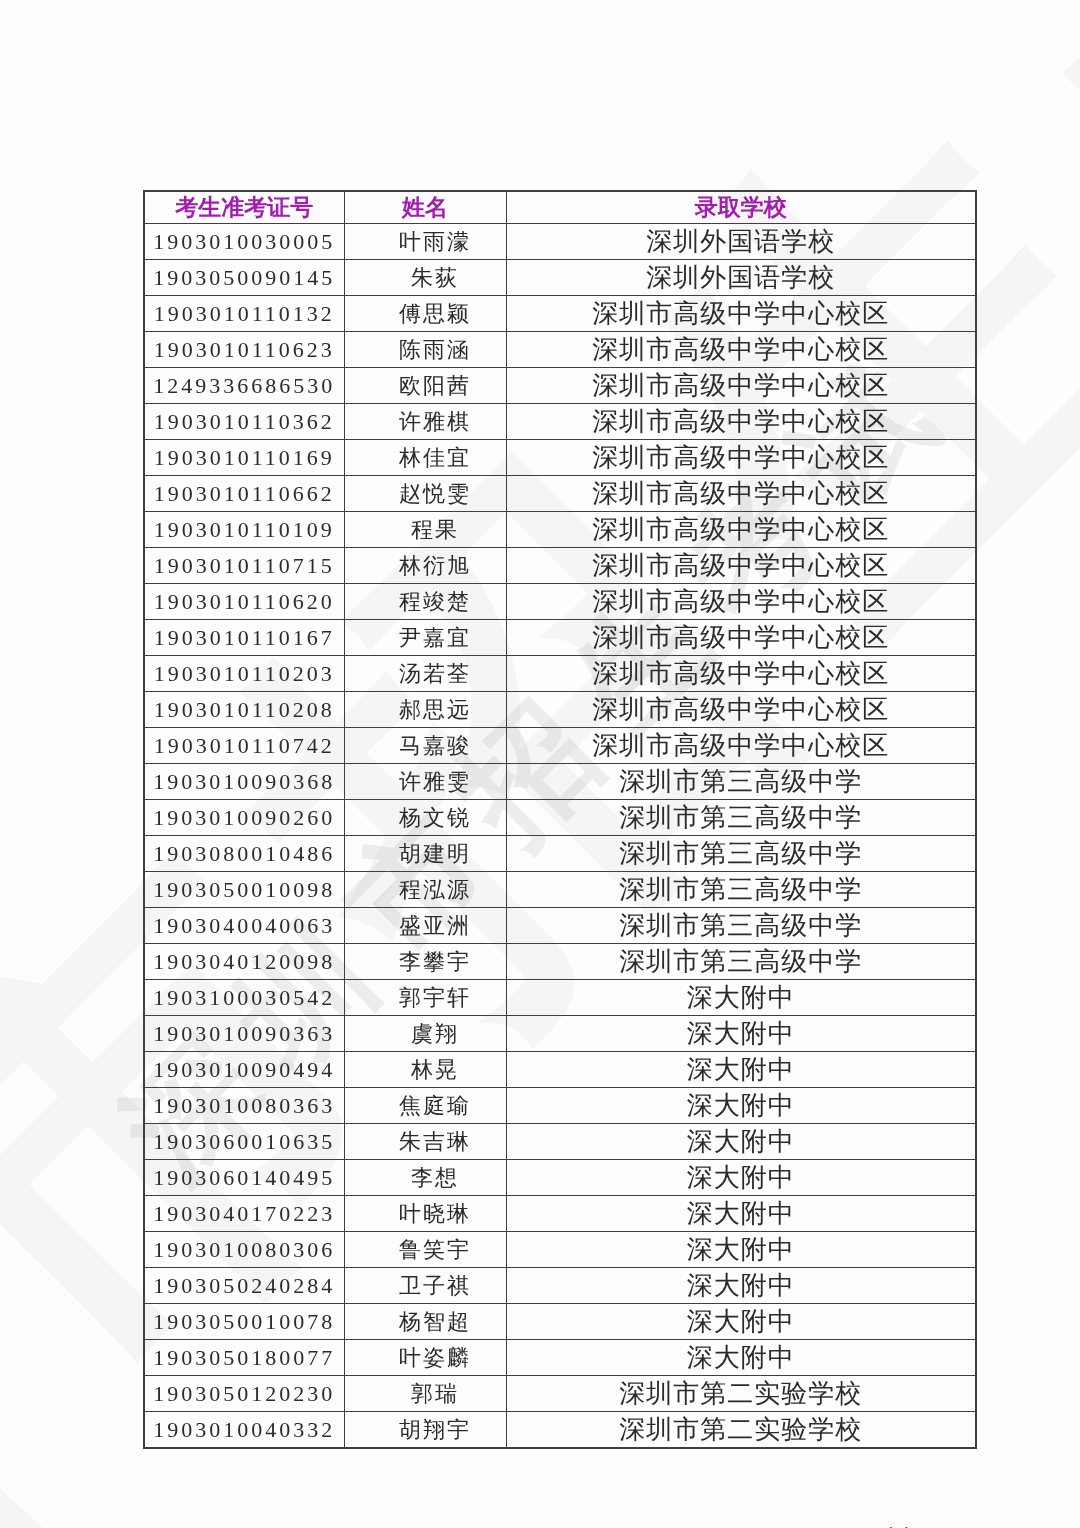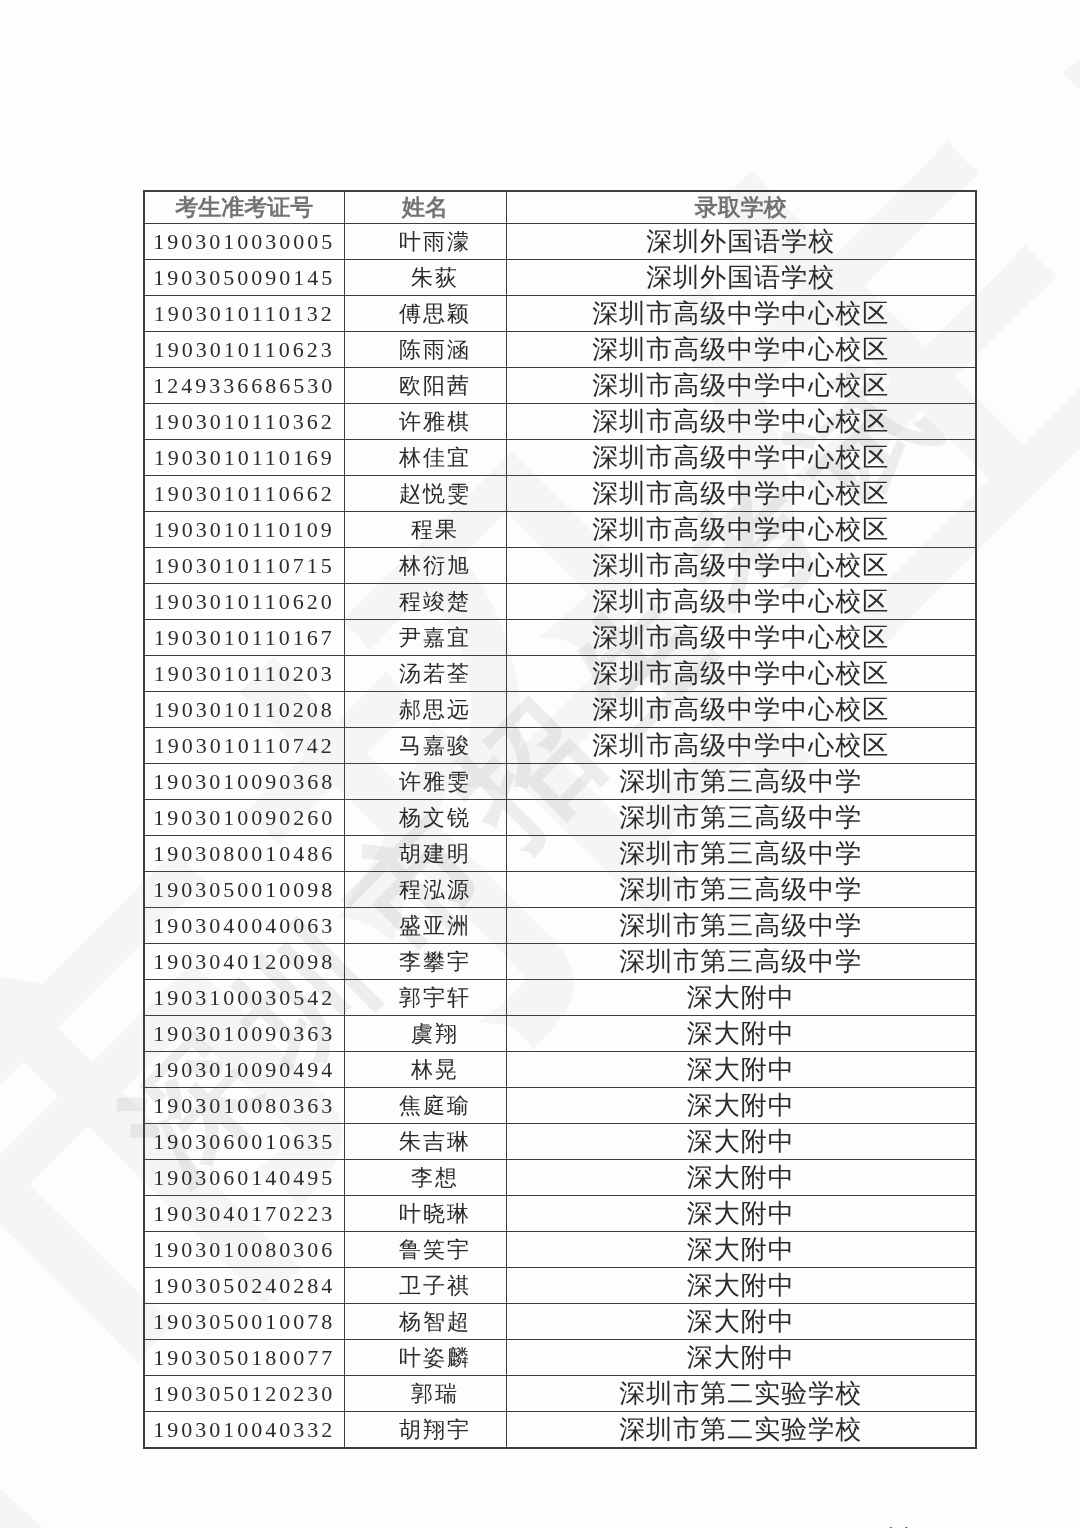--- a/index.html
+++ b/index.html
@@ -61,21 +61,21 @@
     padding: 0;
     overflow: hidden;
     white-space: nowrap;
   }
   table.admission-table { border: 2px solid #3f3f3f; }
   table.admission-table thead tr { height: 31px; }
   table.admission-table tbody tr { height: 29.2px; }
   table.admission-table th {
     font-size: 23px;
     font-weight: bold;
-    color: #737373;
+    color: #a21caf;
     text-align: center;
   }
   table.admission-table td {
     font-size: 22px;
     color: #2b2b2b;
   }
   table.admission-table td.examno {
     letter-spacing: 3px;
     font-size: 22px;
   }

